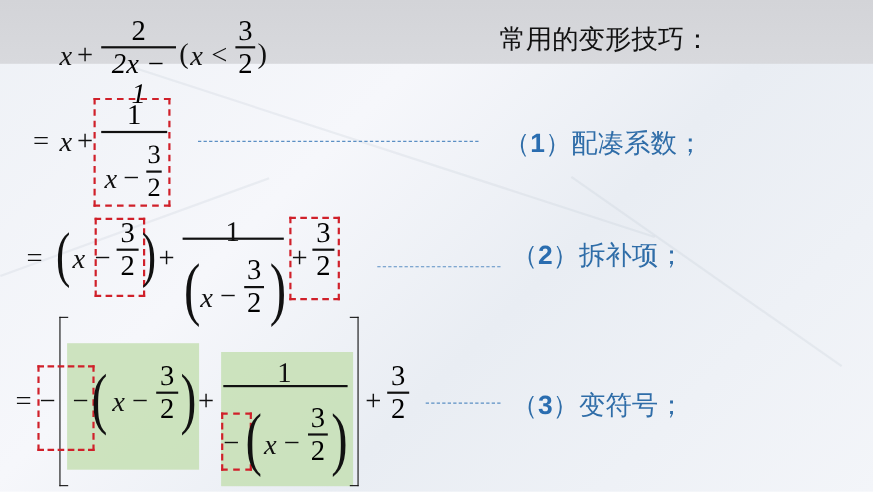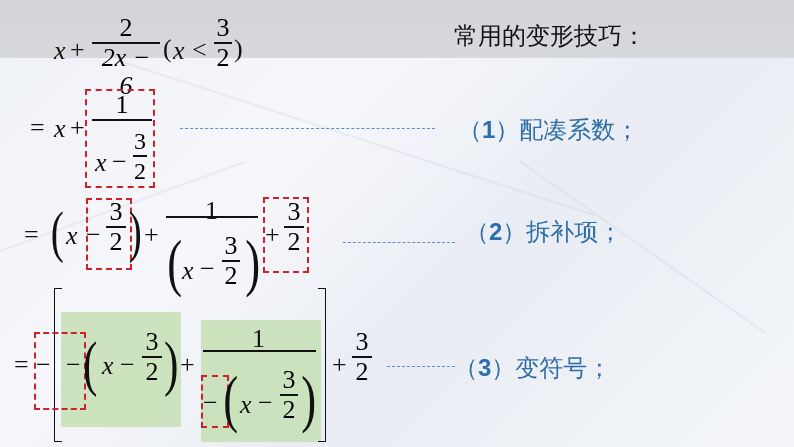--- a/index.html
+++ b/index.html
@@ -43,21 +43,21 @@
 <div class="vein" style="left:0px;top:250px;width:260px;height:2px;transform:rotate(-20deg);"></div>
 
 <div class="title" style="left:454px;top:20px;font-family:Liberation Mono, monospace;">常用的变形技巧：</div>
 
 <div>
   <span class="abs math it" style="left:54px;top:38px;">x</span>
   <span class="abs math" style="left:70px;top:37px;">+</span>
   <div class="frac" style="left:92px;top:14px;width:68px;">
     <span class="num">2</span>
     <span class="bar"></span>
-    <span class="den it">2x − 6</span>
+    <span class="den it">2x − 1</span>
   </div>
   <span class="abs math" style="left:163px;top:36px;">(</span>
   <span class="abs math it" style="left:173px;top:38px;">x</span>
   <span class="abs math" style="left:192px;top:37px;">&lt;</span>
   <div class="frac" style="left:214px;top:14px;width:18px;">
     <span class="num">3</span>
     <span class="bar"></span>
     <span class="den">2</span>
   </div>
   <span class="abs math" style="left:234px;top:36px;">)</span>
@@ -155,13 +155,13 @@
   </div>
   <span class="paren" style="left:298px;top:362px;font-size:64px;transform:scaleX(0.7);">)</span>
   <span class="abs math" style="left:332px;top:352px;">+</span>
   <div class="frac" style="left:352px;top:328px;width:20px;">
     <span class="num">3</span>
     <span class="bar"></span>
     <span class="den">2</span>
   </div>
 </div>
 <div class="dash" style="left:387px;top:366px;width:68px;"></div>
-<div class="label" style="left:454px;top:352px;"><span>（</span><b>3</b><span>）</span><span>变符号；</span></div>
+<div class="label" style="left:465px;top:352px;"><span>（</span><b>3</b><span>）</span><span>变符号；</span></div>
 
 </body></html>

